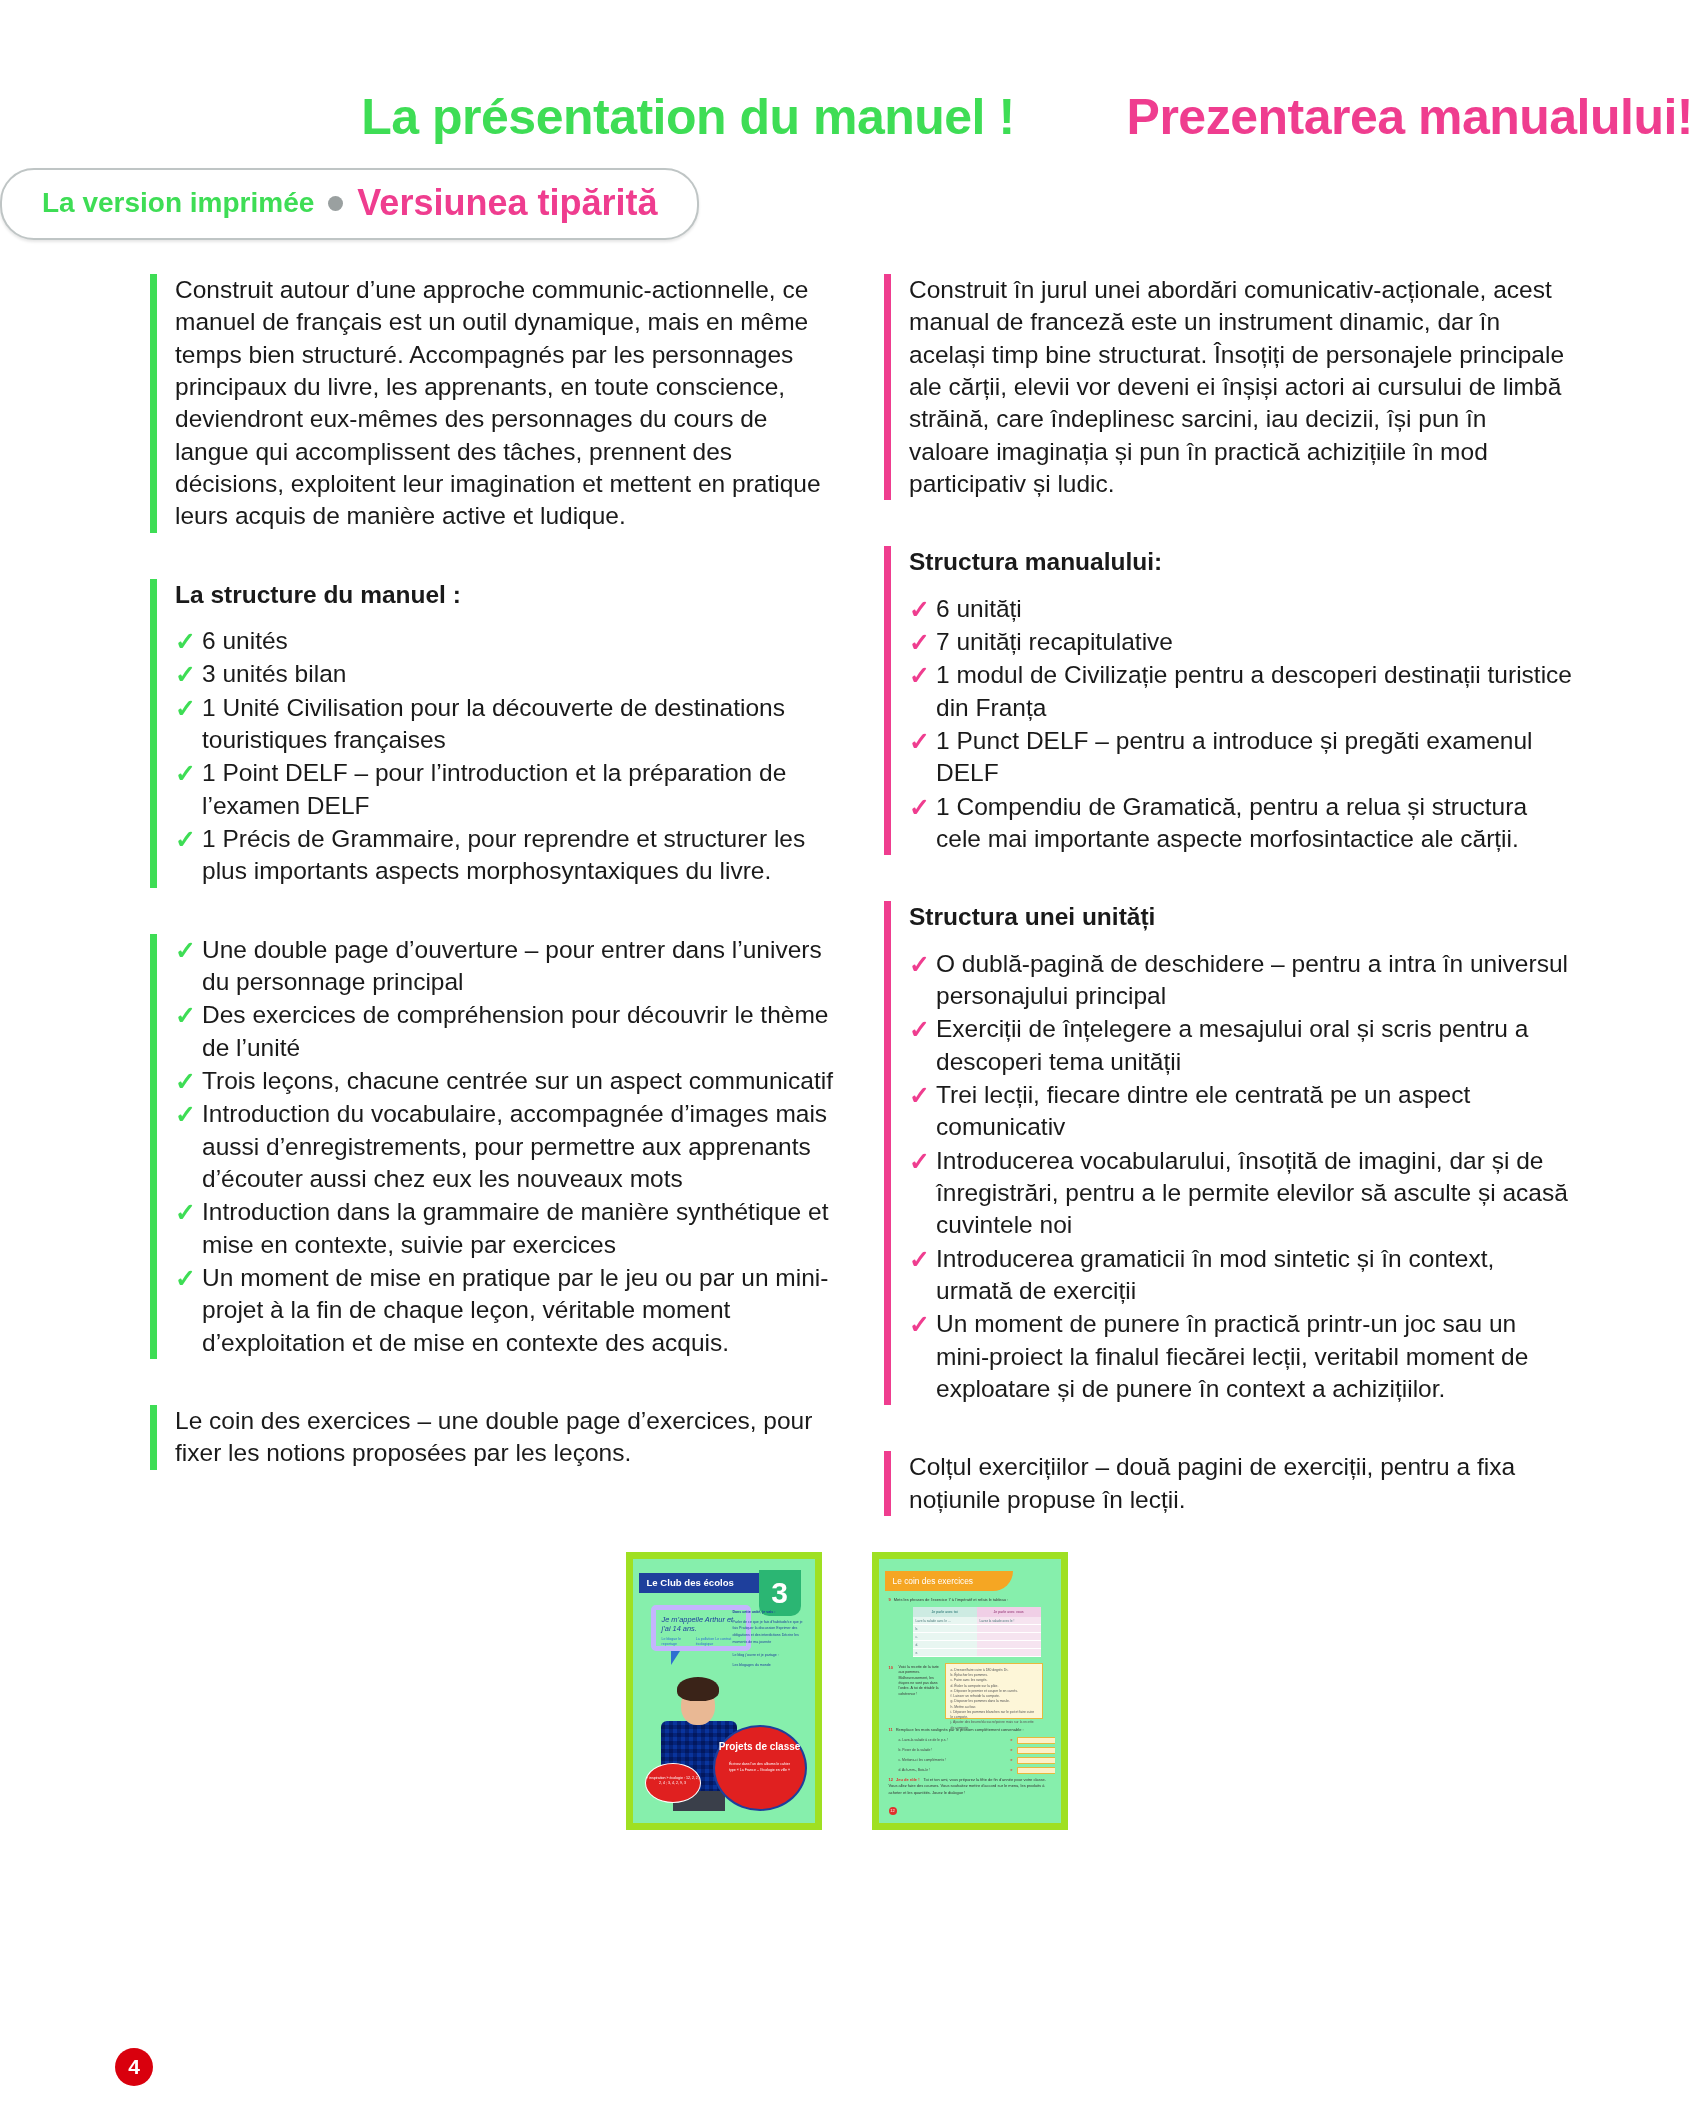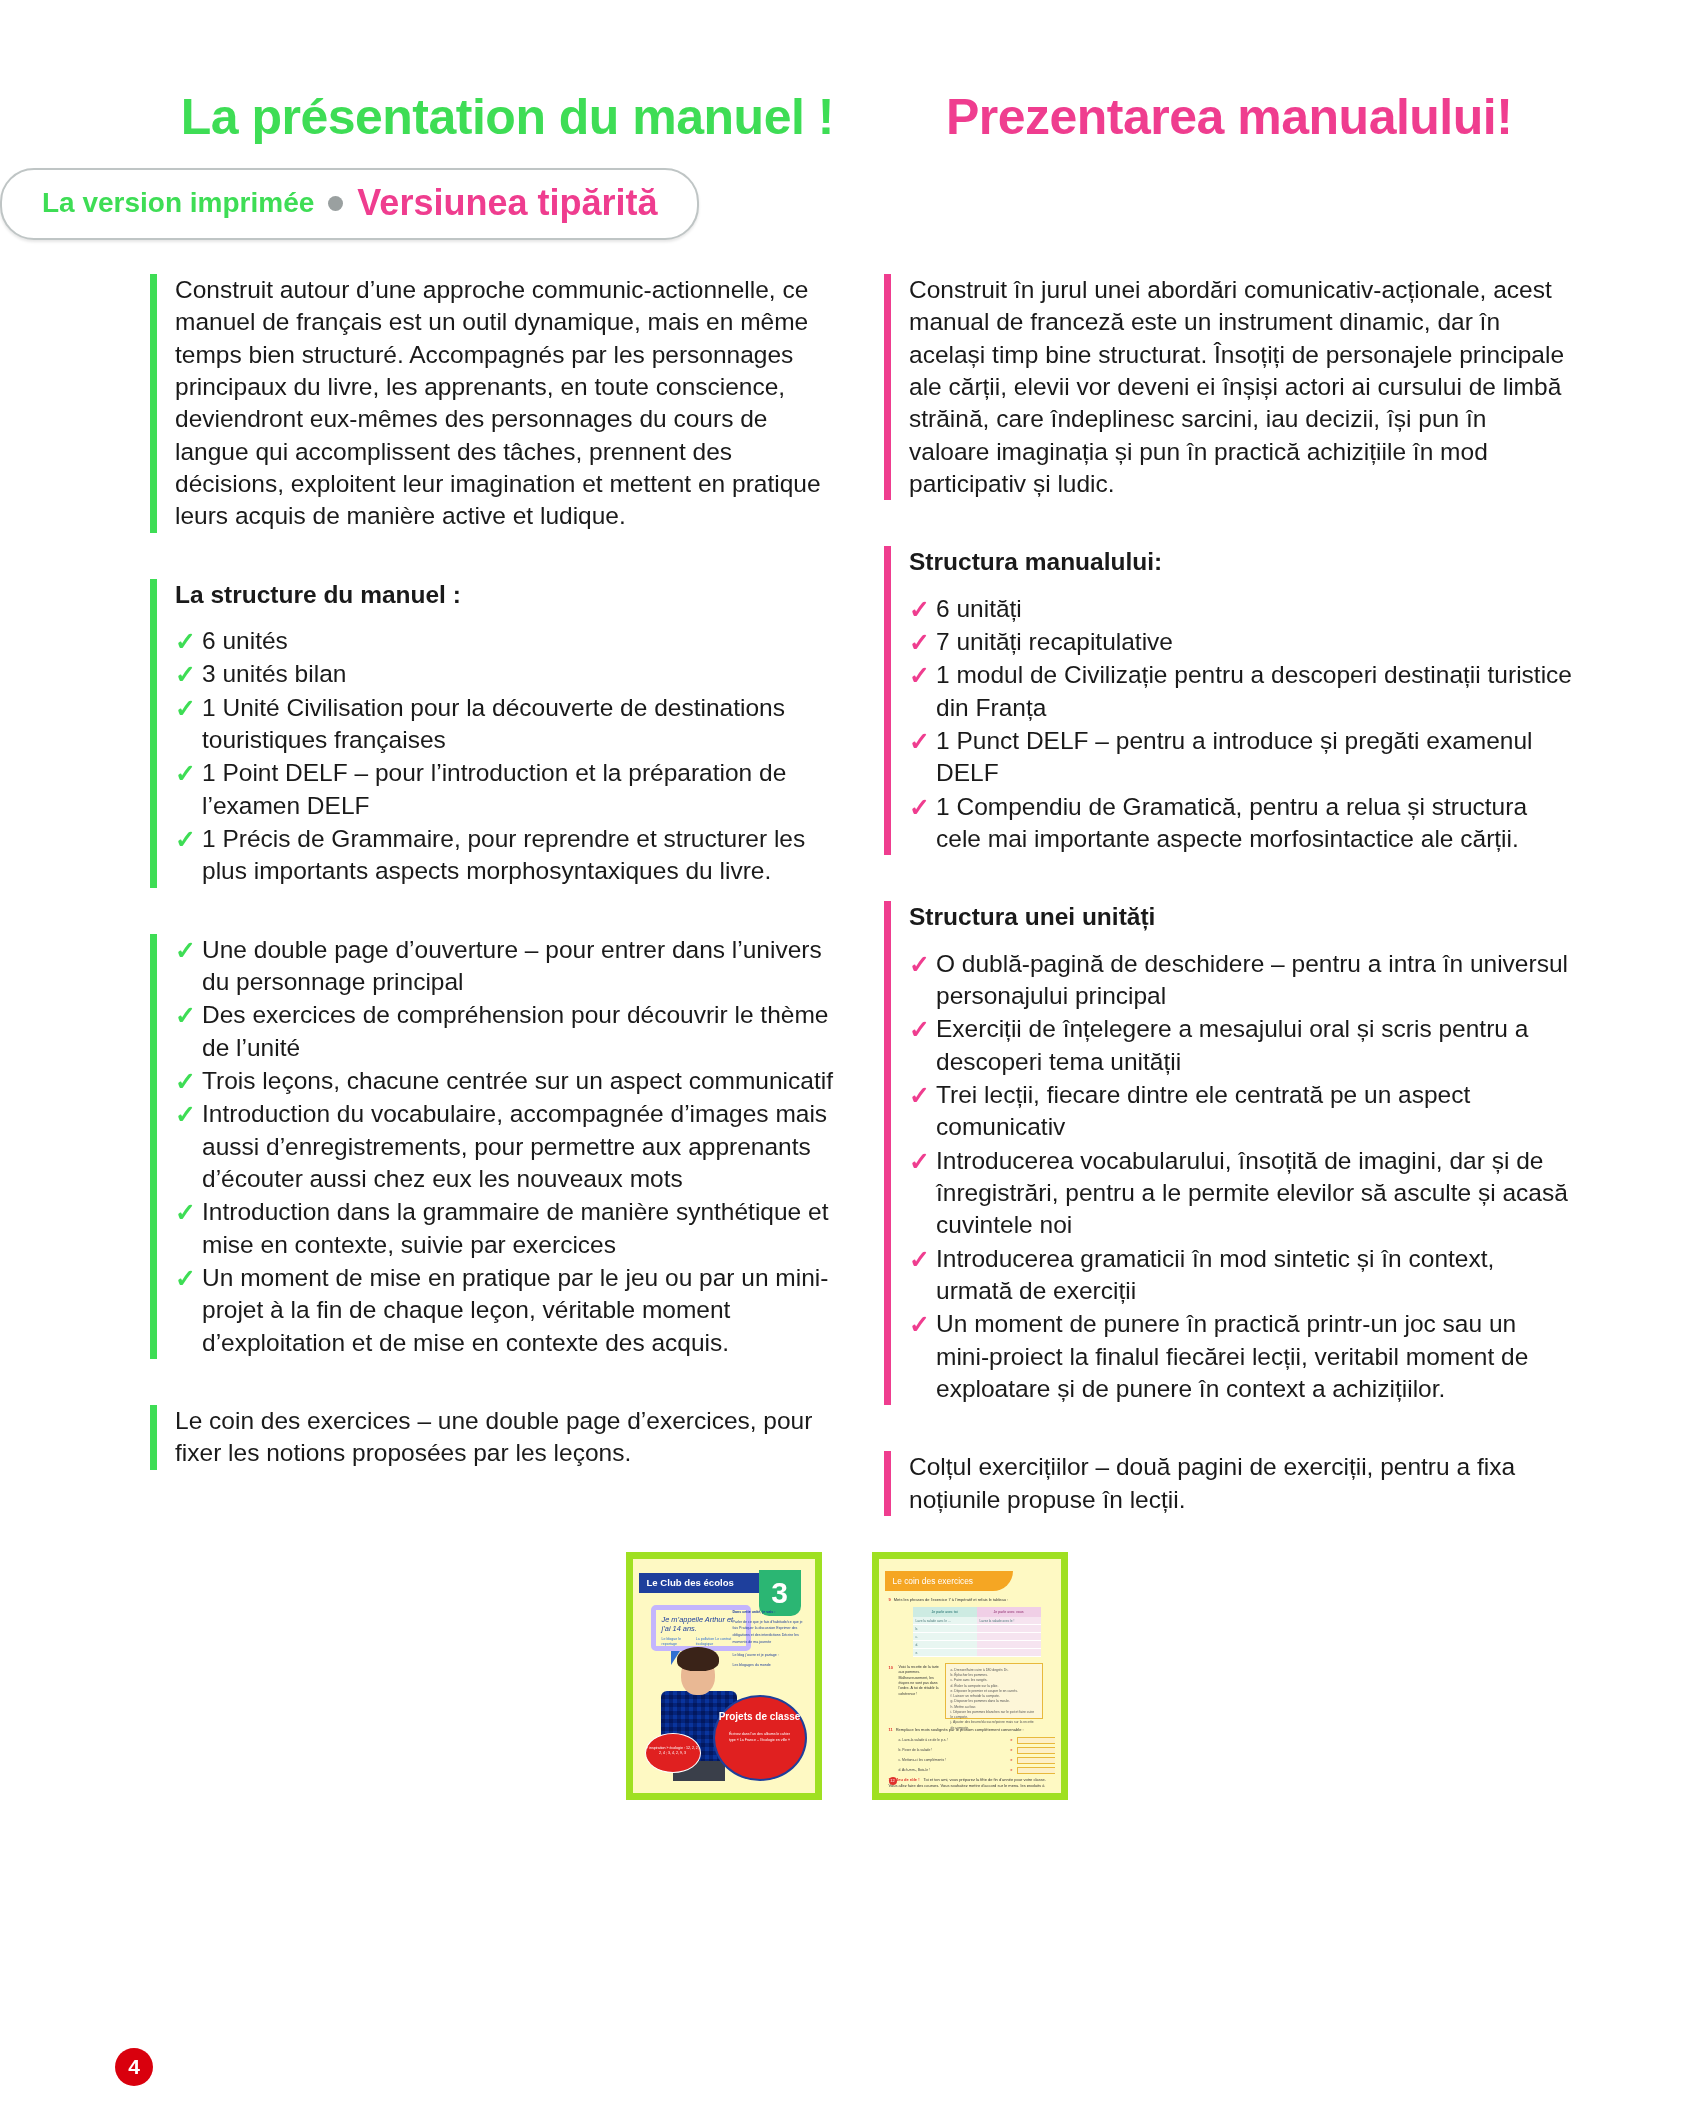--- a/index.html
+++ b/index.html
@@ -11,21 +11,21 @@
     font-family: "Liberation Sans", sans-serif;
     color: #1a1a1a;
     overflow: hidden;
     position: relative;
   }
 
   
   .page-header {
     padding-top: 88px;
     display: flex;
-    justify-content: center;
+    justify-content: flex-end;
     align-items: baseline;
     gap: 112px;
   }
   .title {
     font-size: 50px;
     font-weight: 700;
     letter-spacing: -0.5px;
     white-space: nowrap;
   }
   .title-fr { color: #3edd55; }
@@ -103,23 +103,23 @@
 
   
   .thumbs {
     display: flex;
     justify-content: center;
     gap: 50px;
     margin-top: 36px;
   }
   .thumb {
     border: 7px solid #9fe022;
-    background: #fef9c3;
+    background: #86efac;
     width: 196px;
-    height: 248px;
+    height: 278px;
     padding: 6px;
     position: relative;
     overflow: hidden;
   }
   .thumb-inner { position: relative; width: 100%; height: 100%; overflow: hidden; }
 
   
   .t1-bar {
     position: absolute; left: 0; top: 8px;
     width: 132px; height: 20px;

